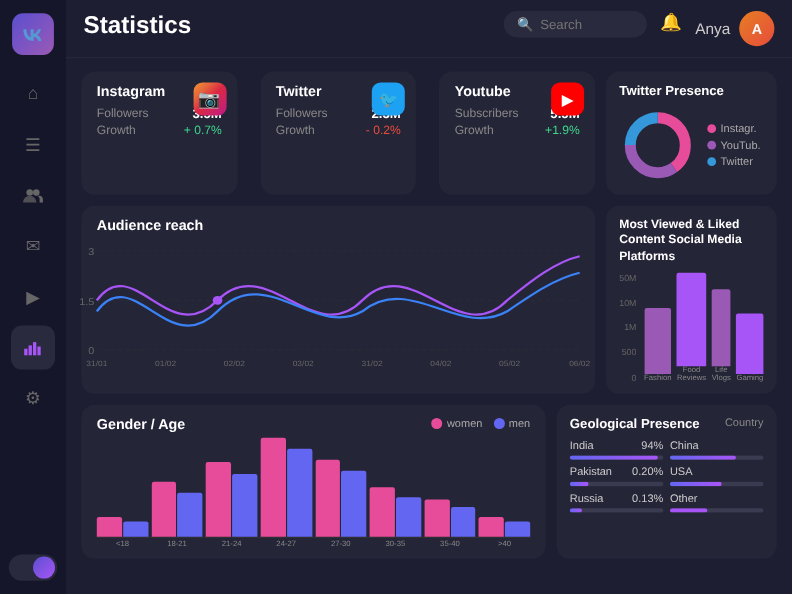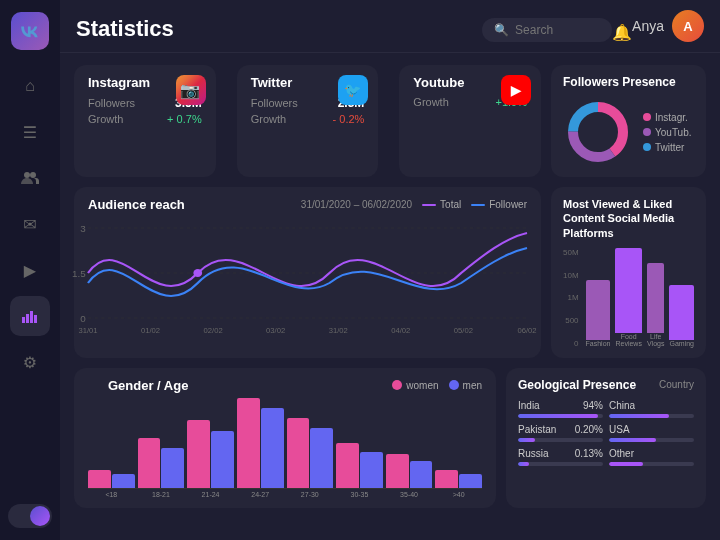--- a/index.html
+++ b/index.html
@@ -74,24 +74,25 @@
       flex: 1;
       display: flex;
       flex-direction: column;
       background: #1e1e32;
       overflow: hidden;
     }
 
     
     .header {
       display: flex;
-      align-items: flex-end;
+      align-items: flex-start;
       padding: 10px 16px;
       background: #1e1e32;
       border-bottom: 1px solid #2a2a3e;
+      gap: 12px;
     }
     .header-title {
       font-size: 22px;
       font-weight: 700;
       color: #fff;
       flex: 1;
     }
     .search-box {
       display: flex;
       align-items: center;
@@ -317,21 +318,20 @@
       border-radius: 12px;
       padding: 10px 14px;
       flex: 1;
       min-width: 0;
     }
     .gender-header {
       display: flex;
       justify-content: space-between;
       align-items: center;
       margin-bottom: 6px;
-      margin-left: 20px;
     }
     .gender-legend {
       display: flex;
       gap: 10px;
     }
     .gender-y-axis {
       display: flex;
       flex-direction: column;
       justify-content: space-between;
       height: 90px;
@@ -472,28 +472,32 @@
           <div class="stat-row">
             <span class="stat-label">Growth</span>
             <span class="stat-growth-neg">- 0.2%</span>
           </div>
         </div>
 
         <div class="stat-card">
           <div class="stat-card-title">Youtube</div>
           <div class="card-icon yt-icon" style="font-size:14px;">▶</div>
           <div class="stat-row">
+            <span class="stat-label">Subscribers</span>
+            <span class="stat-value">5.5M</span>
+          </div>
+          <div class="stat-row">
             <span class="stat-label">Growth</span>
             <span class="stat-growth-pos">+1.9%</span>
           </div>
         </div>
       </div>
 
       <div class="platform-card">
-        <div class="platform-title">Followers Presence</div>
+        <div class="platform-title">Twitter Presence</div>
         <div class="platform-content">
           <div class="donut-chart">
             <svg width="70" height="70" viewBox="0 0 70 70">
 
               <circle cx="35" cy="35" r="25" fill="none" stroke="#2a2a3e" stroke-width="10"></circle>
 
               <circle cx="35" cy="35" r="25" fill="none" stroke="#e74c9a" stroke-width="10" stroke-dasharray="62.8 157" stroke-dashoffset="0" transform="rotate(-90 35 35)"></circle>
 
               <circle cx="35" cy="35" r="25" fill="none" stroke="#9b59b6" stroke-width="10" stroke-dasharray="54.95 157" stroke-dashoffset="-62.8" transform="rotate(-90 35 35)"></circle>
 
@@ -515,33 +519,20 @@
             </div>
           </div>
         </div>
       </div>
     </div>
 
     <div class="middle-row">
       <div class="audience-card">
         <div class="chart-header">
           <span class="chart-title">Audience reach</span>
-          <div style="display:flex;align-items:center;gap:10px;">
-            <span class="chart-date">31/01/2020 – 06/02/2020</span>
-            <div class="chart-legend">
-              <div class="chart-legend-item">
-                <div class="legend-line" style="background:#a855f7"></div>
-                <span>Total</span>
-              </div>
-              <div class="chart-legend-item">
-                <div class="legend-line" style="background:#3b82f6"></div>
-                <span>Follower</span>
-              </div>
-            </div>
-          </div>
         </div>
         <div class="audience-chart-container">
           <svg width="100%" height="110" viewBox="0 0 400 110" preserveAspectRatio="none">
 
             <line x1="0" y1="10" x2="400" y2="10" stroke="#333" stroke-width="0.5" stroke-dasharray="3,3"></line>
             <line x1="0" y1="55" x2="400" y2="55" stroke="#333" stroke-width="0.5" stroke-dasharray="3,3"></line>
             <line x1="0" y1="100" x2="400" y2="100" stroke="#333" stroke-width="0.5" stroke-dasharray="3,3"></line>
 
             <text x="-2" y="14" font-size="9" fill="#666" text-anchor="end">3</text>
             <text x="-2" y="59" font-size="9" fill="#666" text-anchor="end">1.5</text>

